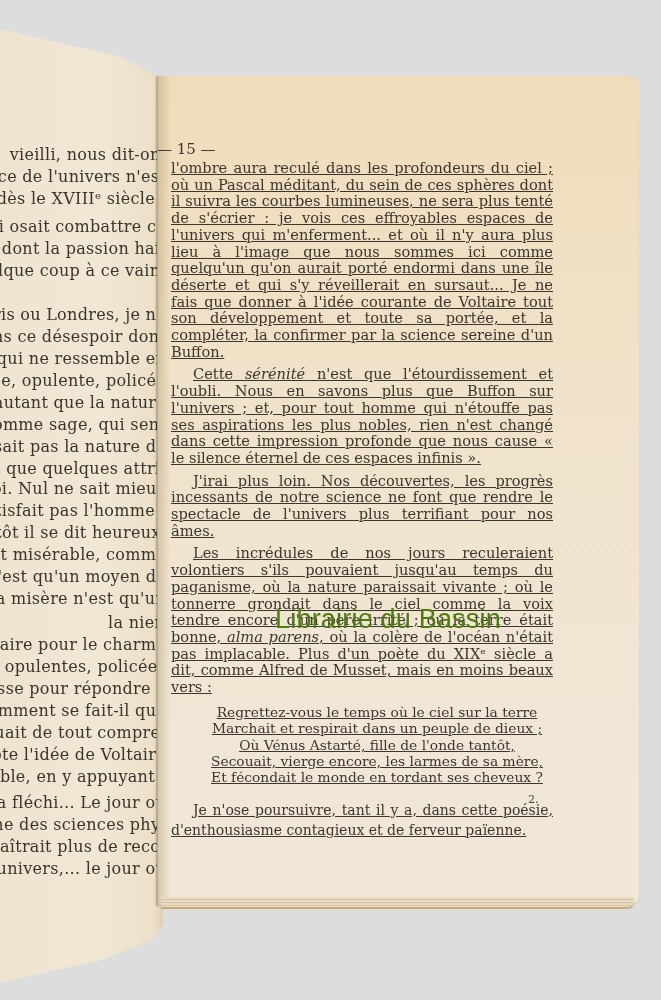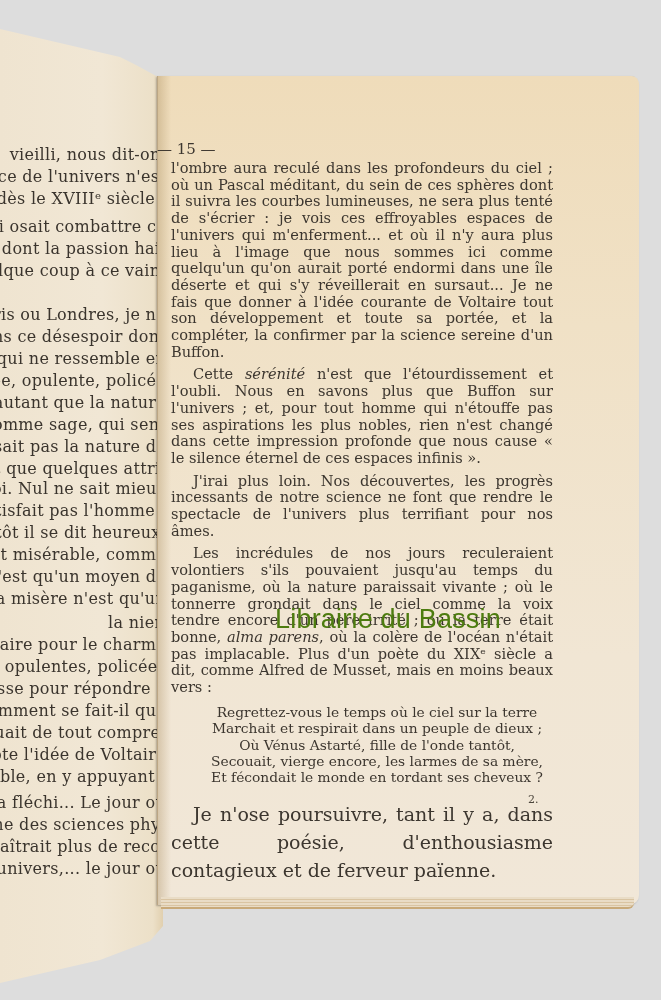--- a/index.html
+++ b/index.html
@@ -46,30 +46,31 @@
   }
 
   .page-number-top {
     position: absolute; left: 157px; top: 140px; width: 424px; 
     font-size: 15px; color: #3c362f;
   }
   .body-text {
     position: absolute; left: 171px; top: 160px; width: 382px;
     font-size: 14.6px; line-height: 16.7px; color: #3c362f;
     text-align: justify;
+    text-decoration: underline;
   }
   .body-text p { margin: 0; }
   .body-text p.indent { text-indent: 22px; margin-top: 6px; }
   .body-text em { font-style: italic; }
   .verse {
     margin: 8px 0 14px 30px; font-size: 13.8px; line-height: 16.4px;
     text-align: center;
   }
   .verse div { white-space: nowrap; }
-  .final { margin-top: 8px; text-indent: 22px; font-size: 19px; line-height: 28px; }
+  .final { margin-top: 8px; text-indent: 22px; font-size: 14px; line-height: 20px; }
   .sig {
     position: absolute; left: 528px; top: 793px; font-size: 11px; color: #4a443b;
   }
   .watermark {
     position: absolute; left: 275px; top: 604px;
     font-family: "Liberation Sans", sans-serif; font-size: 27px; color: #4d7c0f;
     letter-spacing: 0.2px; white-space: nowrap;
   }
 </style>
 </head>

